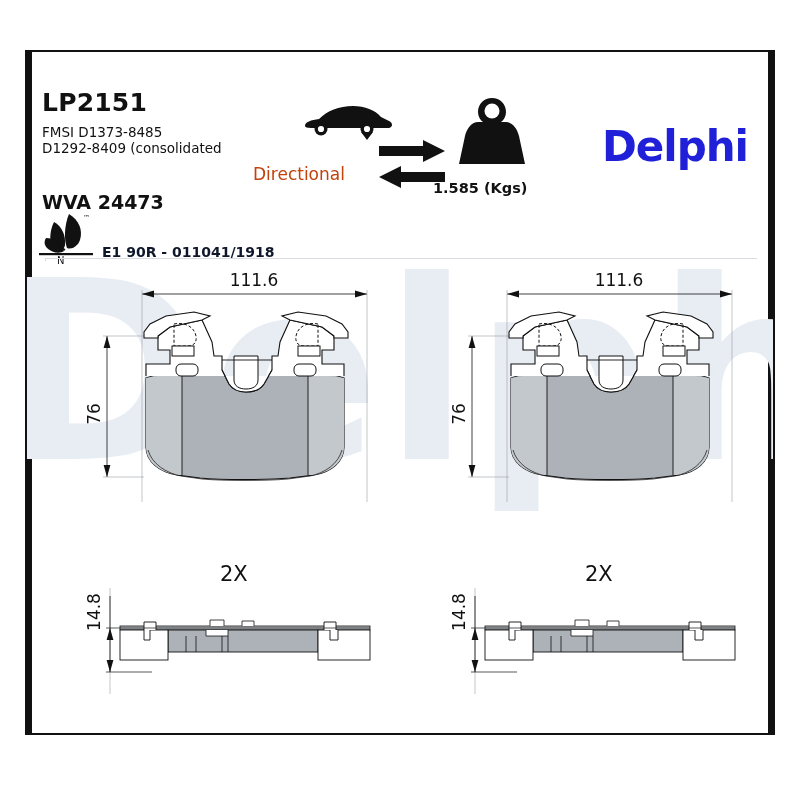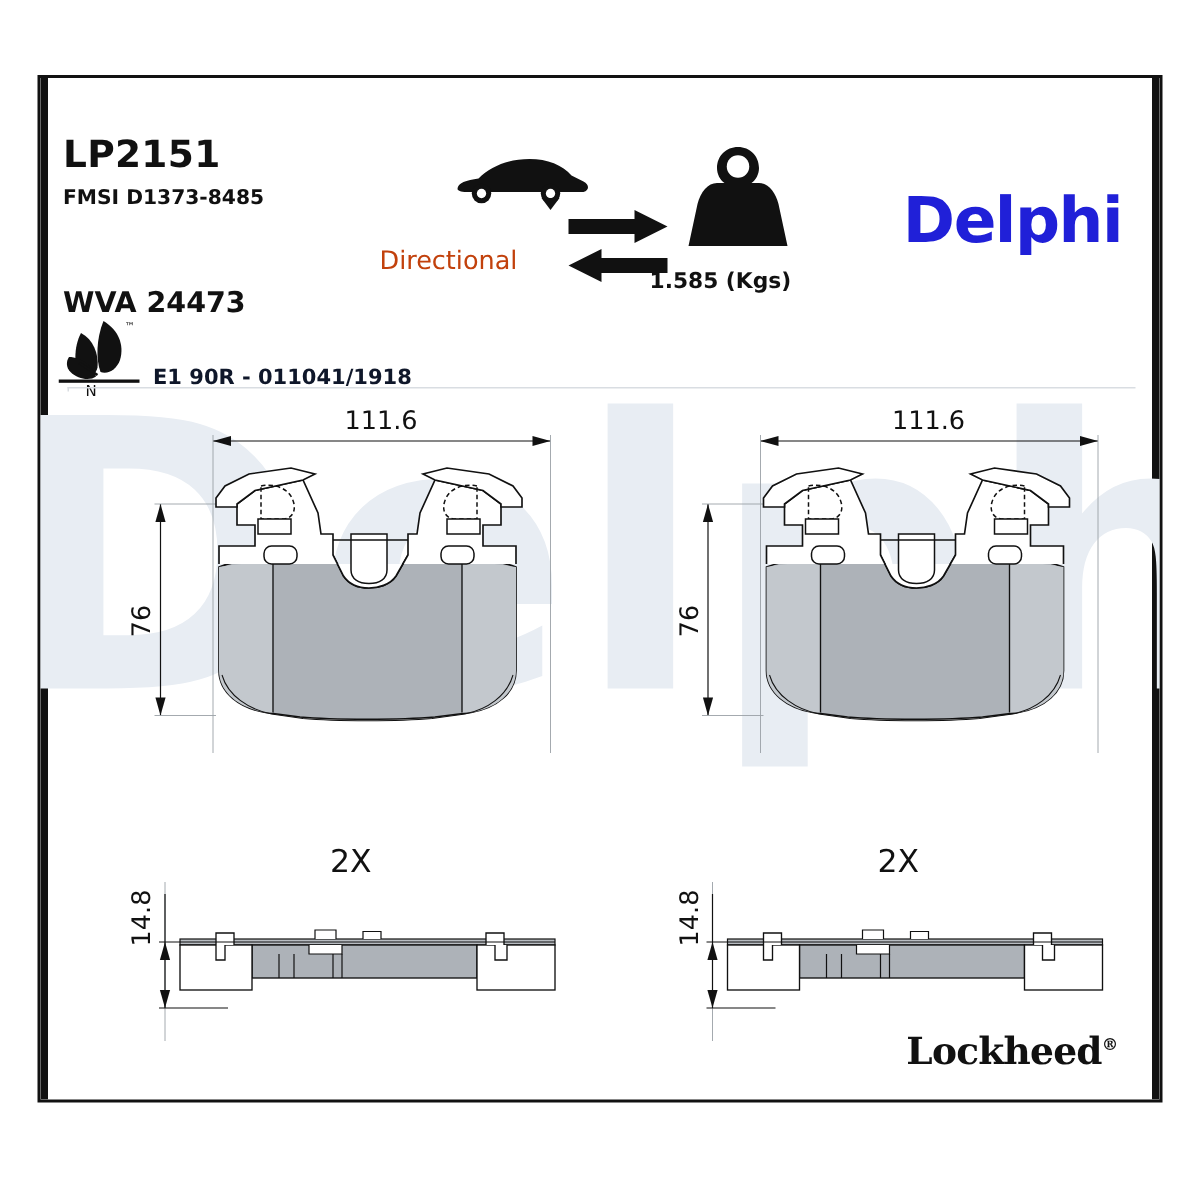--- a/index.html
+++ b/index.html
@@ -72,21 +72,21 @@
     font-size: 25px;
     font-weight: 700;
     color: #111111;
     letter-spacing: 0.2px;
   }
   #fmsi-block {
     position: absolute;
     left: 15px;
     top: 52px;
     font-size: 13.5px;
-    font-weight: 700;
+    font-weight: 400;
     color: #111111;
     line-height: 16px;
     width: 230px;
   }
   #wva {
     position: absolute;
     left: 15px;
     top: 119px;
     font-size: 19px;
     font-weight: 700;
@@ -200,20 +200,21 @@
     <div class="rail right"></div>
 
     <div id="watermark">Delphi</div>
 
     <div id="header">
 
       <div id="part-no">LP2151</div>
 
       <div id="fmsi-block">
         <div>FMSI D1373-8485</div>
+        <div>D1292-8409 (consolidated</div>
       </div>
 
       <div id="wva">WVA 24473</div>
 
       <div id="eco-row">
         <svg id="eco-leaf" width="58" height="52" viewBox="0 0 58 52">
 
           <path d="M30 2 C40 8 44 18 41 28 C39 34 33 38 28 36 C25 28 25 14 30 2 Z" fill="#111111"></path>
 
           <path d="M15 10 C23 14 27 24 26 33 C25 38 20 41 15 39 C10 34 10 19 15 10 Z" fill="#111111"></path>
@@ -413,18 +414,15 @@
         <path d="M128 44 L128 38 L142 38 L142 44" fill="#ffffff" stroke="#111111" stroke-width="0.8"></path>
         <path d="M124 48 L124 54 L146 54 L146 48" fill="#ffffff" stroke="#111111" stroke-width="0.8"></path>
         <path d="M160 44 L160 39 L172 39 L172 44" fill="#ffffff" stroke="#111111" stroke-width="0.8"></path>
         <line x1="38" y1="46" x2="288" y2="46" stroke="#111111" stroke-width="0.7"></line>
 
         <text x="0" y="0" transform="translate(18,30) rotate(-90)" font-family="DejaVu Sans, sans-serif" font-size="17" fill="#111111" text-anchor="middle">14.8</text>
       </svg>
 
     </div>
 
-    <div id="lockheed">
-      <span>Lockheed</span><sup>®</sup>
-    </div>
 
   </div>
 </div>
 
 </body></html>

